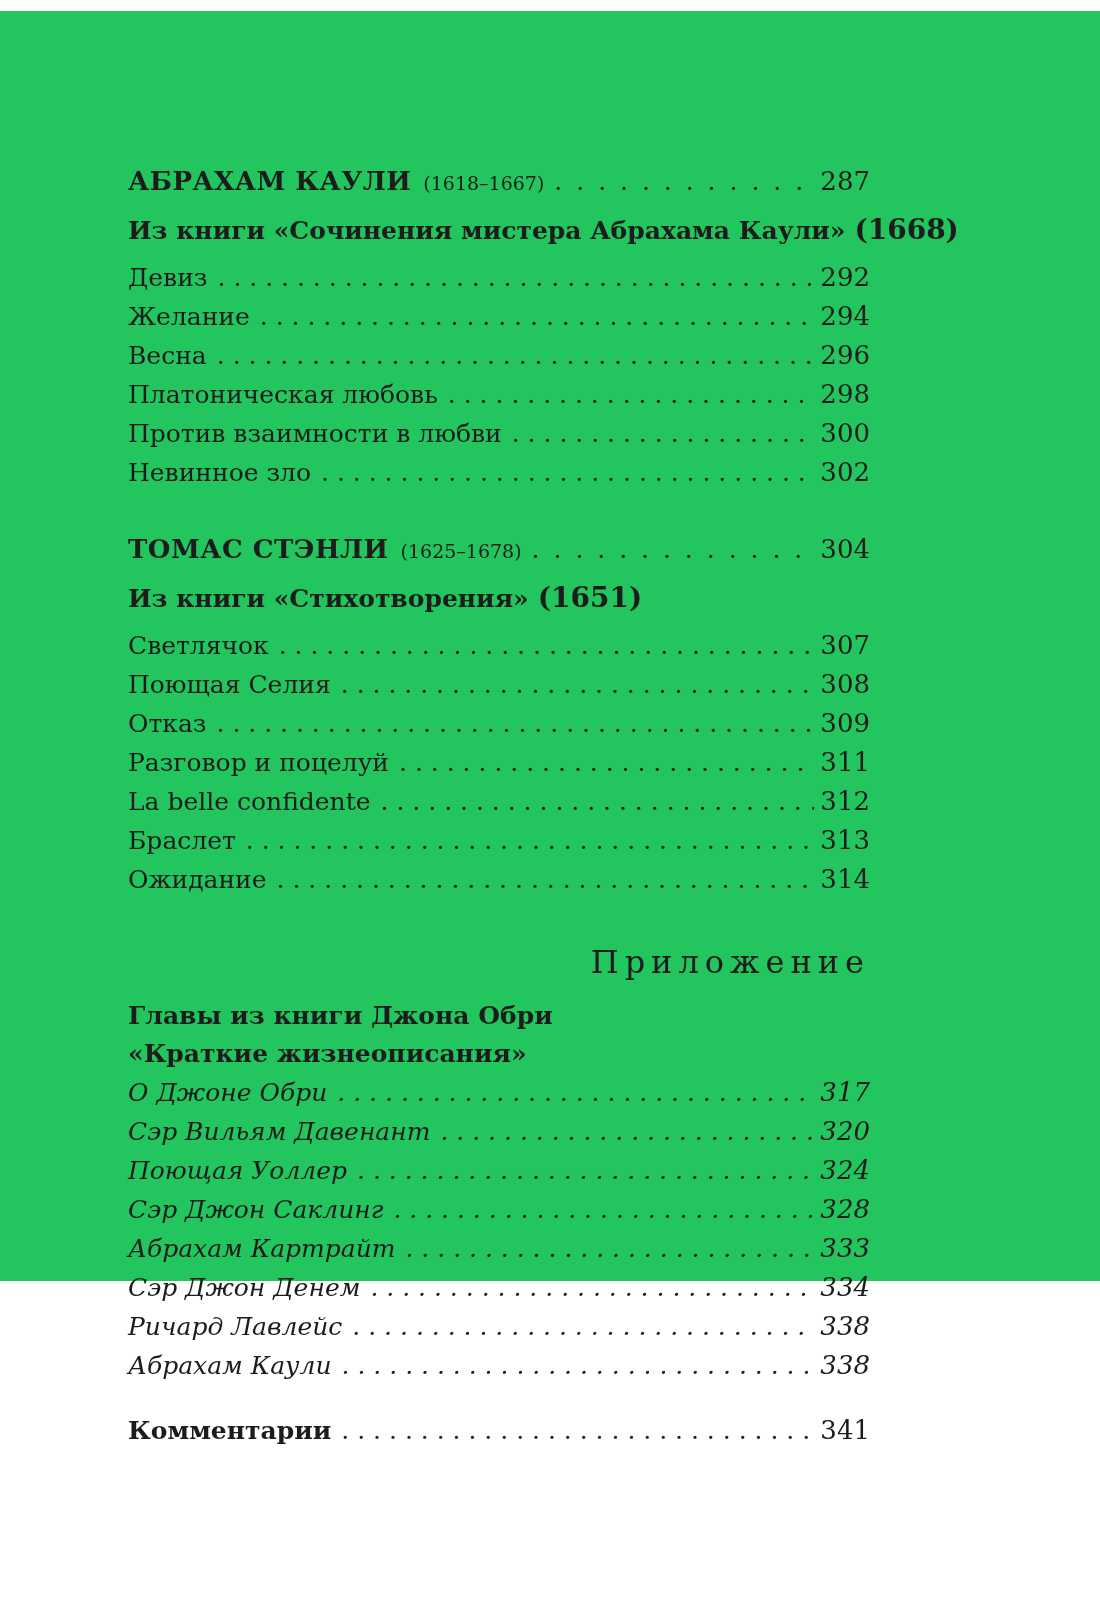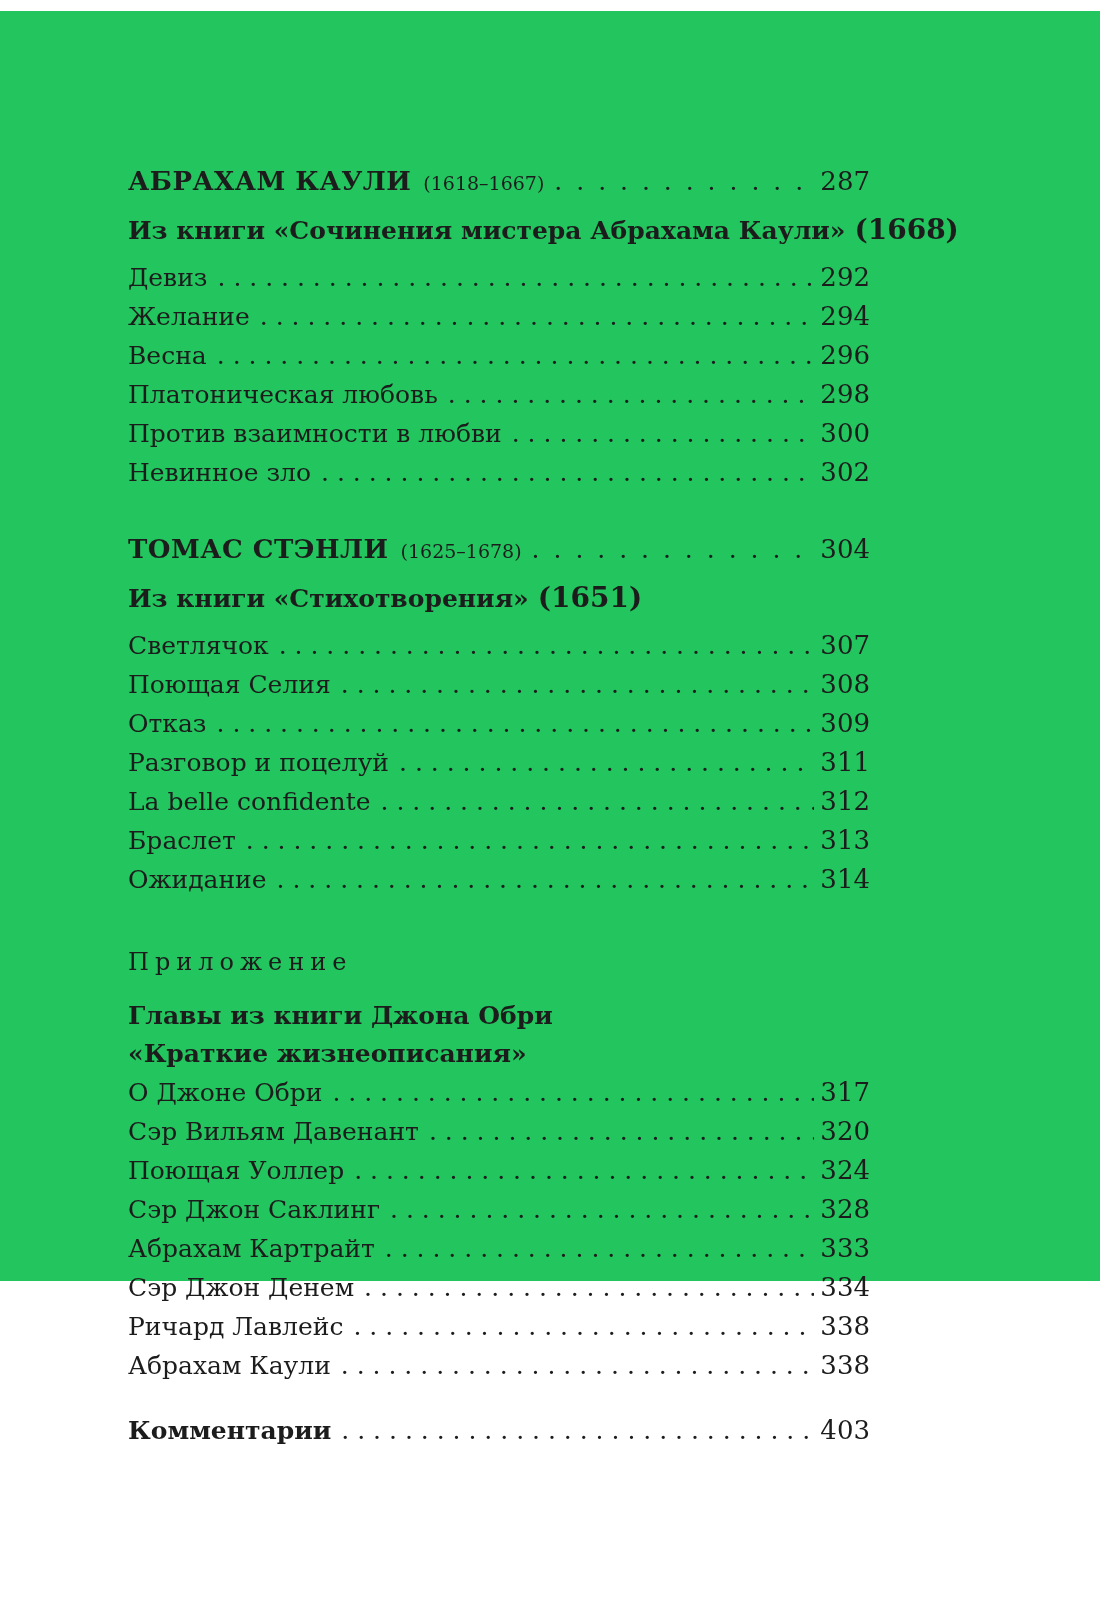--- a/index.html
+++ b/index.html
@@ -37,32 +37,32 @@
   .subtitle-row { margin-top: 9px; }
   .subtitle-row .subtext { font-weight: bold; font-size: 25px; }
   .subtitle-row .subyear { font-weight: bold; font-size: 28px; margin-left: 9px; }
 
   .entries { margin-top: 8px; }
 
   .section-stanley { margin-top: 38px; }
 
   .appendix-heading {
     margin-top: 44px;
-    text-align: left;
-    font-size: 24px;
+    text-align: right;
+    font-size: 32px;
     line-height: 38px;
     letter-spacing: 6px;
   }
   .appendix-subtitle {
     margin-top: 16px;
     font-weight: bold;
     font-size: 25px;
     line-height: 38px;
   }
-  .appendix-entries { margin-top: 0px; }
+  .appendix-entries { margin-top: 0px; font-style: italic; }
 
   .final-row { margin-top: 26px; }
   .final-row .title { font-weight: bold; }
 </style>
 </head>
 <body>
 
 <div class="page">
   <div class="content">
 
@@ -207,17 +207,17 @@
           <span class="title">Абрахам Каули</span>
           <span class="leader">. . . . . . . . . . . . . . . . . . . . . . . . . . . . . . . . . . . . . . . . . . . . . . . . . . . . . . . . . . . . . . . . . . . . . . . . . . . . . . . . </span>
           <span class="pagenum">338</span>
         </div>
       </div>
     </section>
 
     <div class="row final-row">
       <span class="title">Комментарии</span>
       <span class="leader">. . . . . . . . . . . . . . . . . . . . . . . . . . . . . . . . . . . . . . . . . . . . . . . . . . . . . . . . . . . . . . . . . . . . . . . . . . . . . . . . </span>
-      <span class="pagenum">403</span>
+      <span class="pagenum">341</span>
     </div>
 
   </div>
 </div>
 
 </body></html>

